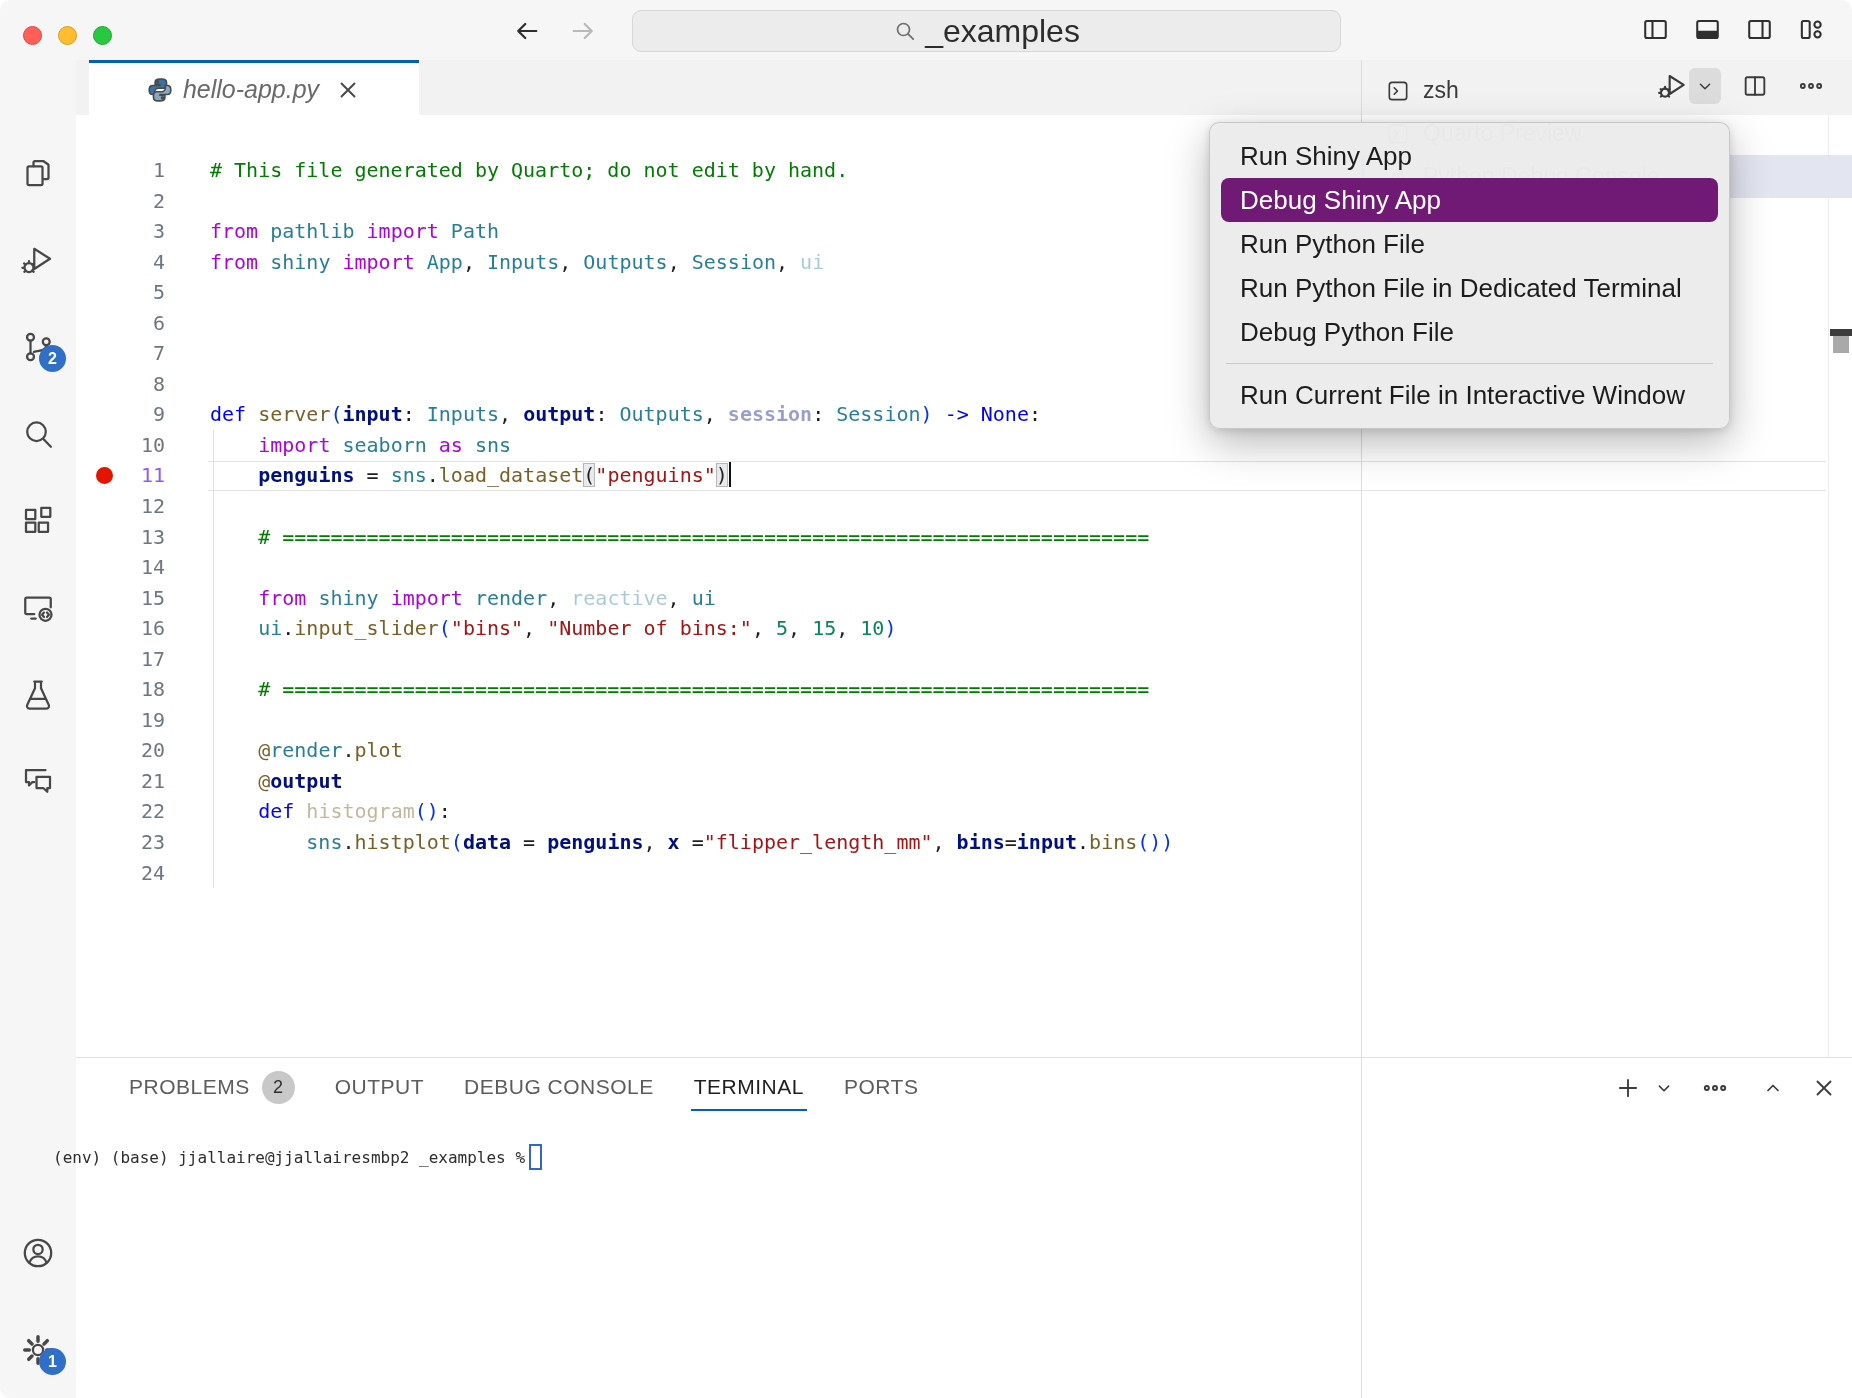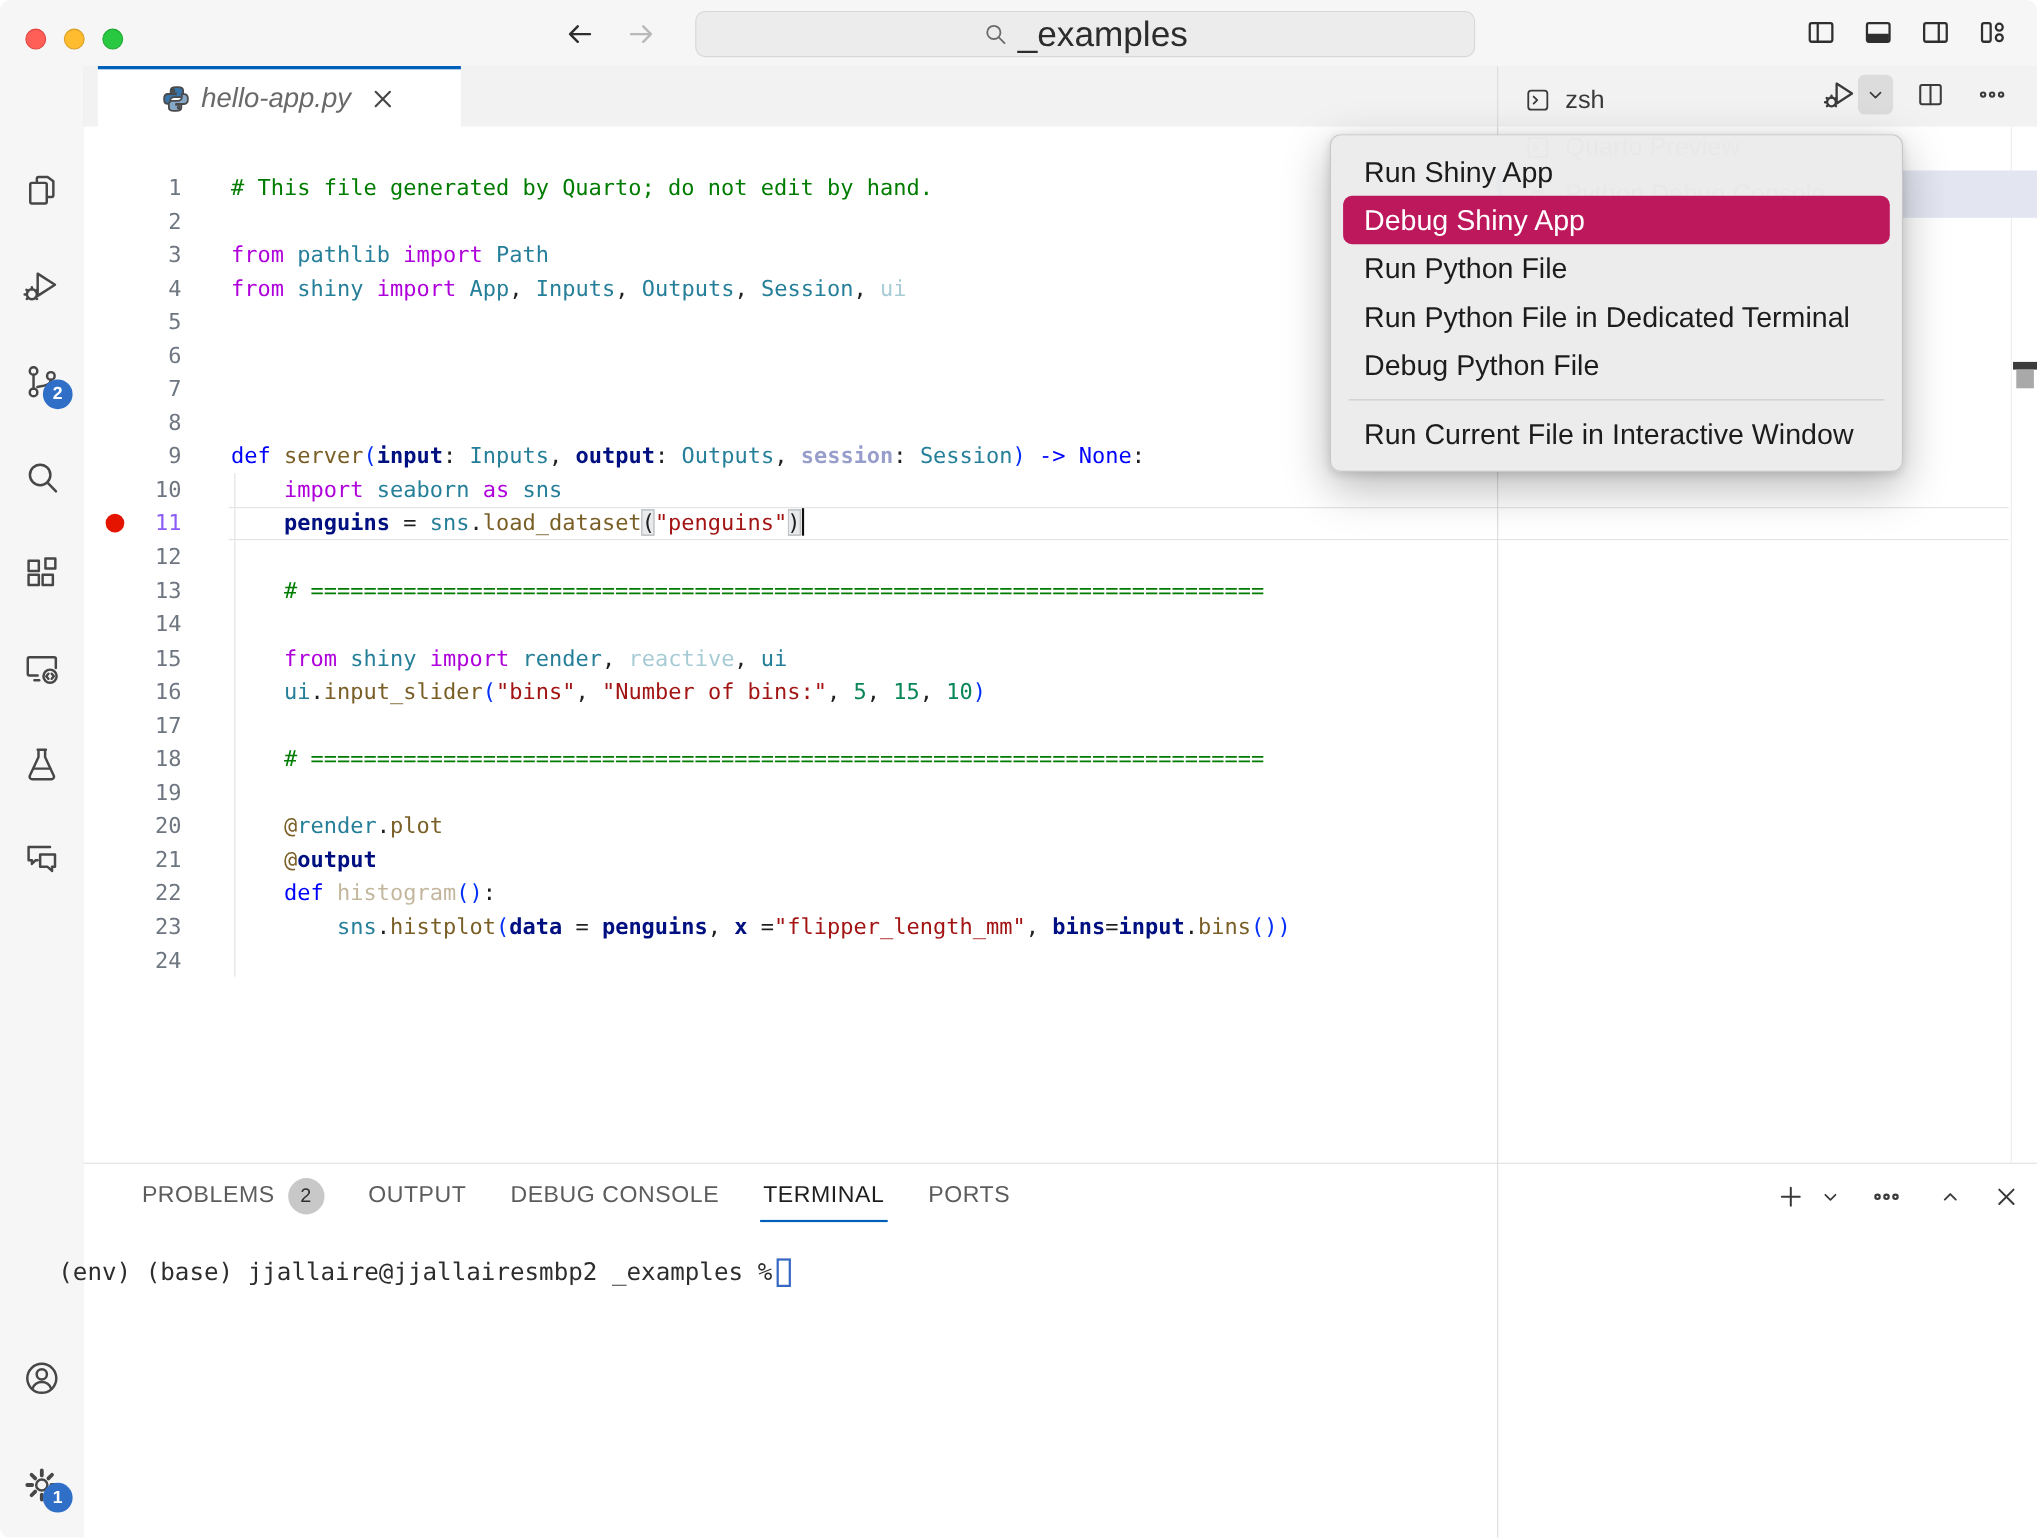--- a/index.html
+++ b/index.html
@@ -84,37 +84,37 @@
   #ovr-line{position:absolute;left:1828px;top:115px;height:942px;width:1px;background:#ededed;}
   #ovr-mark{position:absolute;left:1830px;top:329px;width:22px;height:7px;background:#3c3c3c;}
   #ovr-slider{position:absolute;left:1833px;top:336px;width:16px;height:17px;background:#a9a9a9;}
 
   
   #run-menu{position:absolute;left:1209px;top:122px;width:521px;background:rgba(236,236,236,0.98);
     border:1px solid rgba(0,0,0,0.16);border-radius:10px;box-shadow:0 14px 42px rgba(0,0,0,0.28),0 2px 8px rgba(0,0,0,0.12);
     padding:11px 0 11px 0;z-index:50;box-sizing:border-box;}
   .menu-item{height:44px;margin:0 11px;border-radius:8px;display:flex;align-items:center;
     padding:0 19px;font-size:26px;color:#1c1c1c;white-space:nowrap;}
-  .menu-item.selected{background:#be185d;color:#ffffff;}
+  .menu-item.selected{background:#701a75;color:#ffffff;}
   .menu-sep{height:1px;background:#c9c9c9;margin:9px 16px;}
 
   
   #panel{position:absolute;left:76px;right:0;top:1057px;bottom:0;background:#fff;border-top:1px solid #e0e0e0;}
   #panel-tabs{position:absolute;left:53px;top:0;height:58px;display:flex;align-items:center;gap:40px;}
   .panel-tab{position:relative;height:58px;display:flex;align-items:center;gap:12px;
     font-size:21px;letter-spacing:0.5px;color:#5c5c5c;}
   .panel-tab.active{color:#1e1e1e;}
   .panel-tab.active::after{content:"";position:absolute;left:-3px;right:-3px;bottom:5px;height:2.5px;background:#005FB8;}
   .ptab-badge{min-width:33px;height:33px;border-radius:50%;background:#c8c8c8;color:#2f2f2f;font-size:18px;
     display:flex;align-items:center;justify-content:center;}
   #panel-actions{position:absolute;left:1539px;top:16px;display:flex;align-items:center;gap:0;}
   #panel-actions .ico{height:27px}
   #panel-actions svg{stroke:#3a3a3a;stroke-width:1.7}
   #terminal-line{position:absolute;left:53px;top:1143px;height:28px;font-family:"DejaVu Sans Mono",monospace;
-    font-size:22px;color:#2d2d2d;display:flex;align-items:center;}
+    font-size:16px;color:#2d2d2d;display:flex;align-items:center;}
   #term-cursor{display:inline-block;width:13px;height:26px;border:2px solid #3467c4;box-sizing:border-box;margin-left:4px;}
   #term-list{position:absolute;left:1361px;top:60px;right:0;bottom:0;border-left:1px solid #dcdcdc;padding-left:10px;}
   .term-row{position:absolute;left:0;right:0;height:43px;display:flex;align-items:center;gap:12px;padding-left:23px;
     font-size:23px;color:#3a3a3a;box-sizing:border-box;}
   .term-row .ico{width:26px;height:26px}
   .term-row svg{stroke:#3a3a3a;stroke-width:1.5}
   .term-row.selected{background:#e3e6f1;}
   .term-row.selected::before{content:"";position:absolute;left:-1px;top:0;bottom:0;width:3.5px;background:#005FB8;}
 </style>
 </head>

